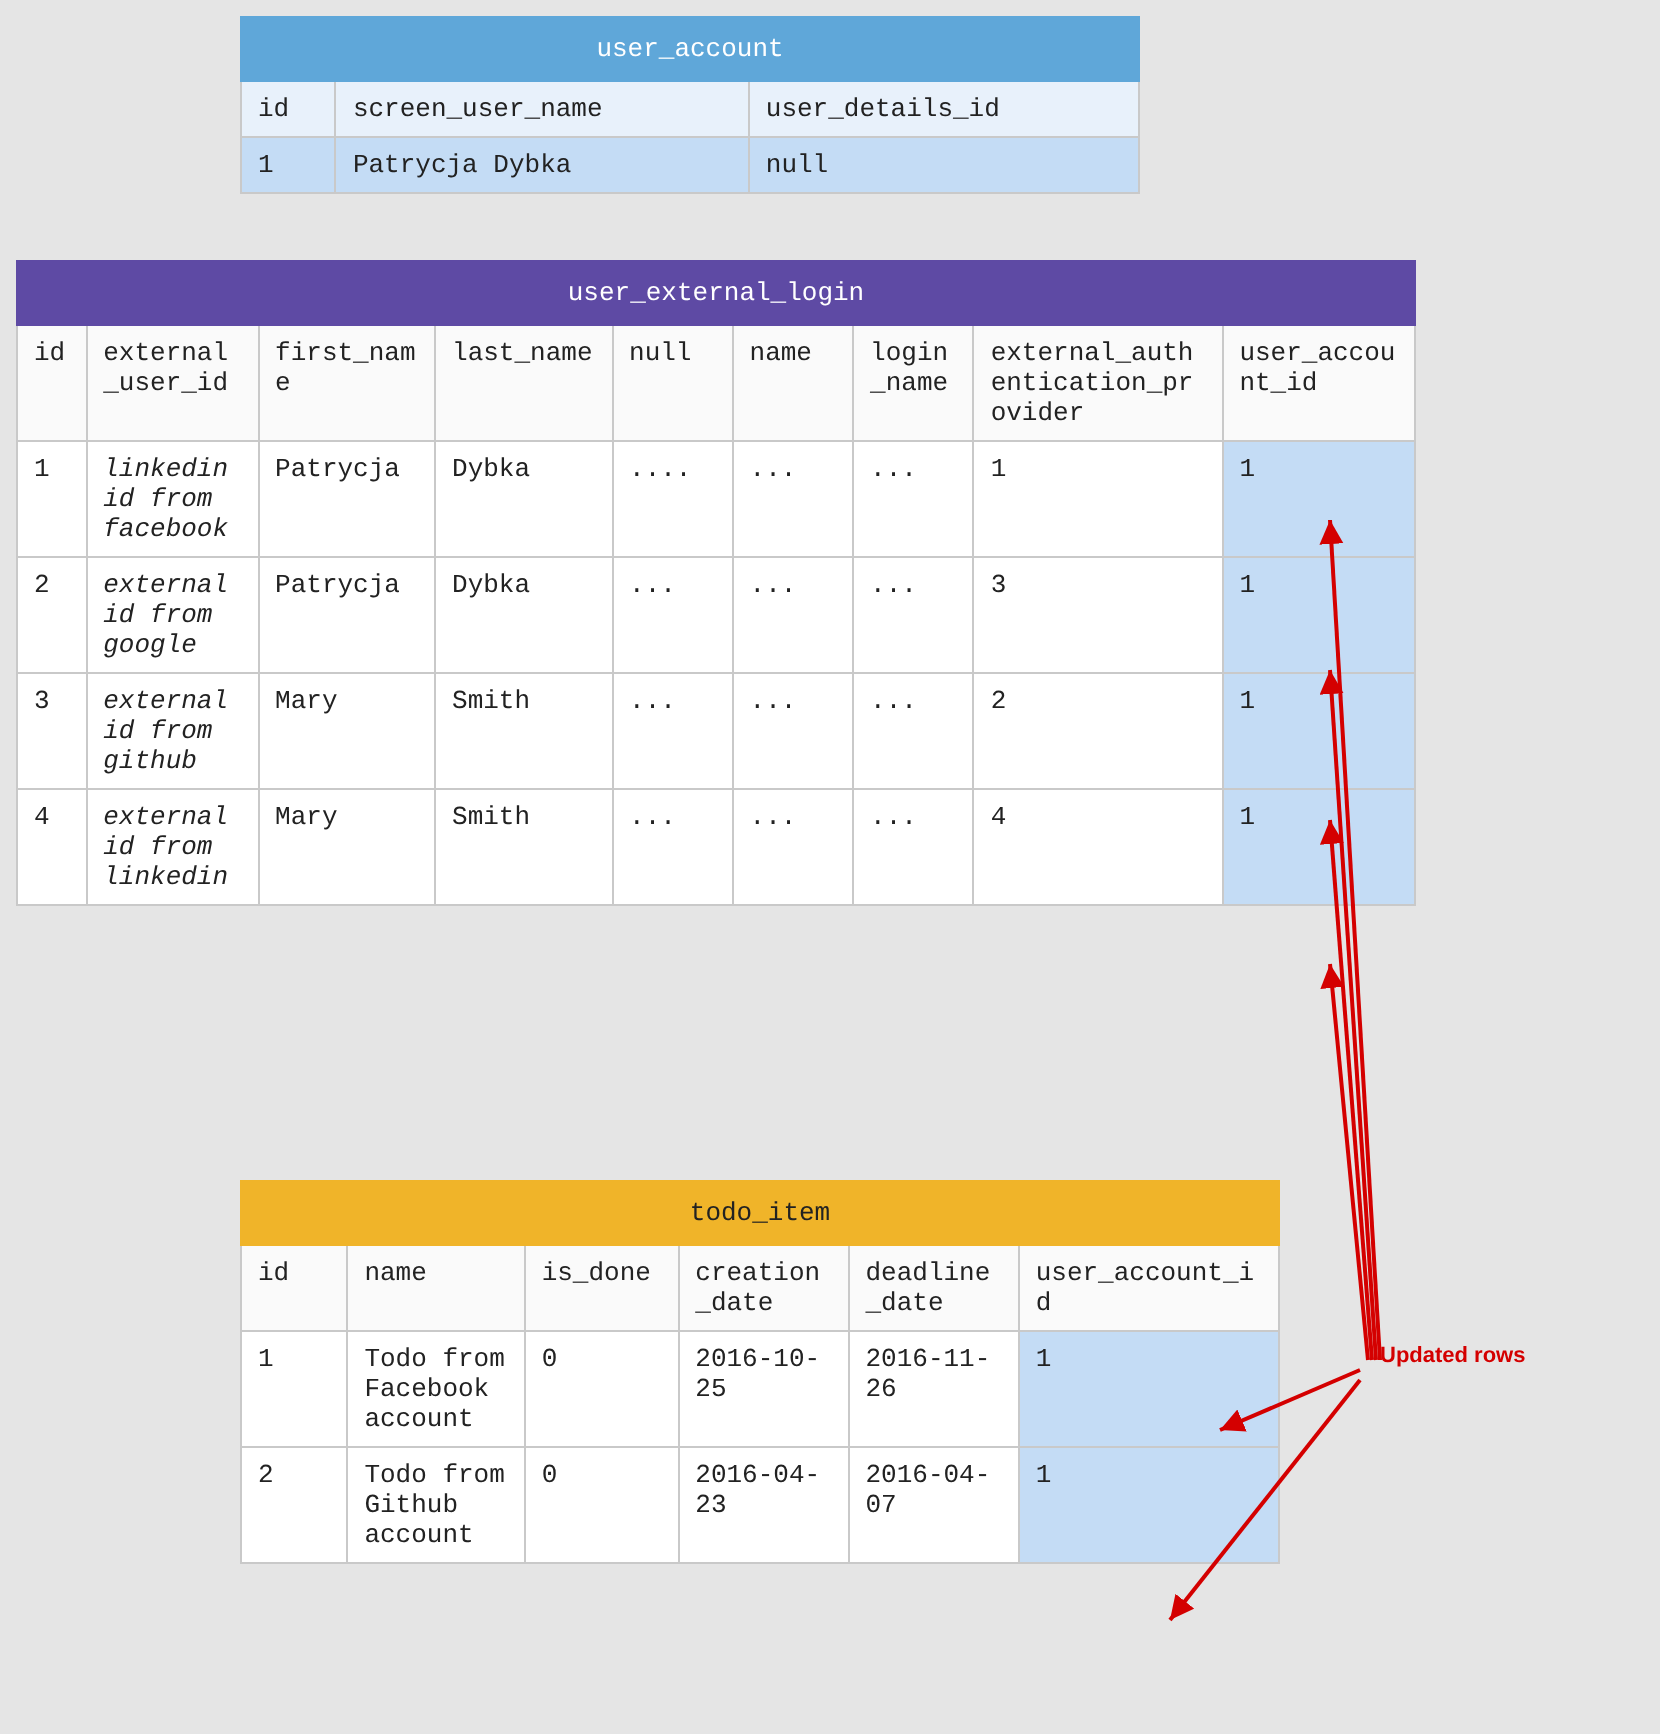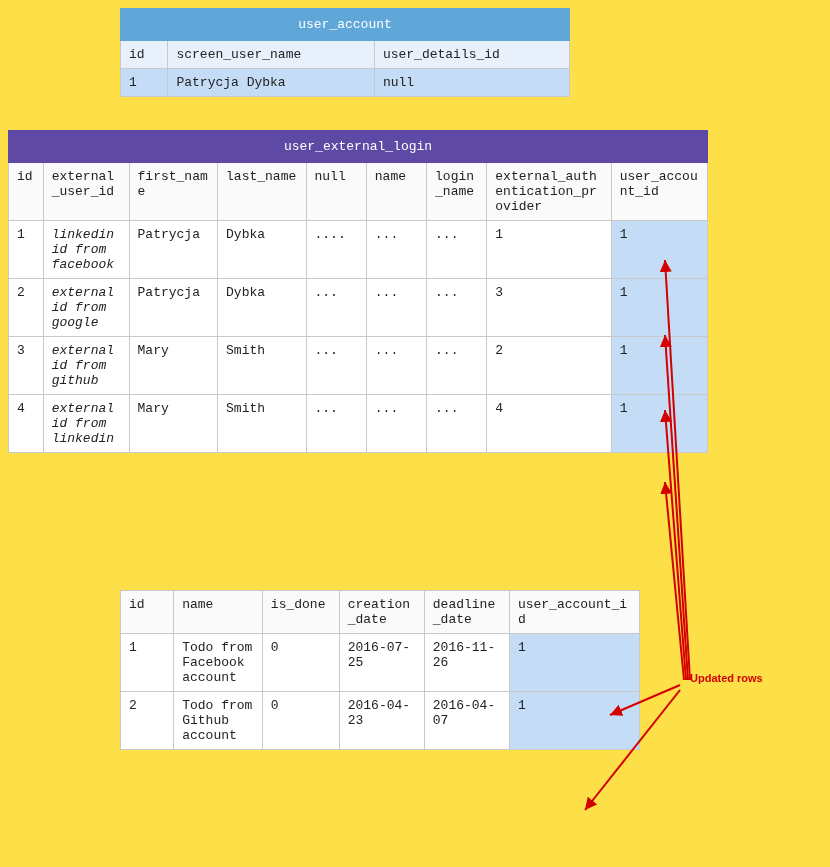--- a/index.html
+++ b/index.html
@@ -7,21 +7,21 @@
     padding: 0;
     background: #fff;
     font-family: "Courier New", Courier, monospace;
     font-size: 13px;
     color: #222;
   }
   .page {
     position: relative;
     width: 830px;
     height: 867px;
-    background: #fde047;
+    background: #e5e5e5;
   }
   .tbl {
     position: absolute;
     border-collapse: collapse;
     background: #fff;
   }
   .tbl td, .tbl th {
     border: 1px solid #c9c9c9;
     padding: 6px 8px;
     text-align: left;
@@ -168,33 +168,36 @@
   <table id="tbl-ti" class="tbl">
       <colgroup>
         <col style="width:45px">
         <col style="width:75px">
         <col style="width:65px">
         <col style="width:72px">
         <col style="width:72px">
         <col style="width:110px">
       </colgroup>
       <tbody>
+        <tr class="title-row">
+          <td colspan="6">todo_item</td>
+        </tr>
         <tr class="header-row">
           <td>id</td>
           <td>name</td>
           <td>is_done</td>
           <td>creation_date</td>
           <td>deadline_date</td>
           <td>user_account_id</td>
         </tr>
         <tr class="data-row">
           <td class="">1</td>
           <td class="">Todo from Facebook account</td>
           <td class="">0</td>
-          <td class="">2016-07-25</td>
+          <td class="">2016-10-25</td>
           <td class="">2016-11-26</td>
           <td class="highlight">1</td>
         </tr>
         <tr class="data-row">
           <td class="">2</td>
           <td class="">Todo from Github account</td>
           <td class="">0</td>
           <td class="">2016-04-23</td>
           <td class="">2016-04-07</td>
           <td class="highlight">1</td>

